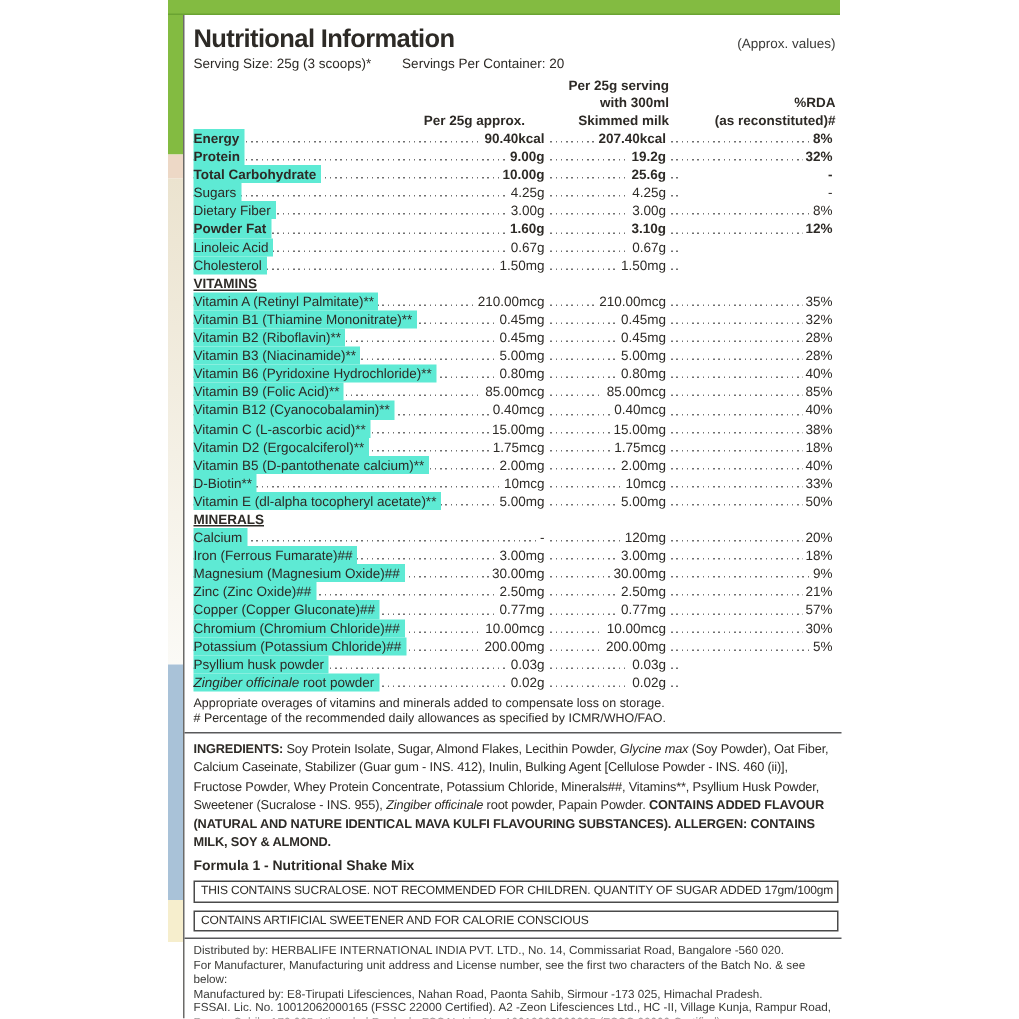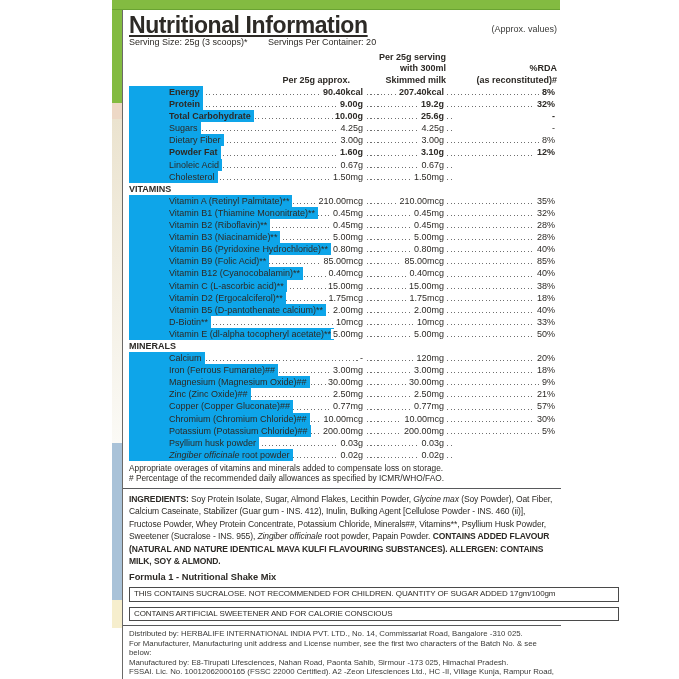--- a/index.html
+++ b/index.html
@@ -17,58 +17,58 @@
   .sg-blue{height:157px;background:#a9c2d8;}
   .sg-yellow{height:28px;background:#f6eecd;}
   .sg-white{height:41px;background:#ffffff;}
 
   .content{
     position:absolute;left:122px;top:10px;width:438px;height:669px;
     border-left:1px solid #6b6a68;box-sizing:border-box;
     padding:5px 0 0 6px;
   }
   .titlerow{display:flex;align-items:flex-end;width:428px;}
-  .title{font-size:23px;font-weight:bold;letter-spacing:-0.4px;line-height:21px;text-decoration:underline;}
+  .title{font-size:17px;font-weight:bold;letter-spacing:-0.4px;line-height:21px;}
   .approx{margin-left:auto;font-size:9px;color:#3a3a38;padding-bottom:2px;text-align:right;}
   .serving{font-size:9px;margin-top:1px;}
   .serving span{margin-right:18px;}
 
   .colheads{position:relative;height:37px;width:428px;margin-top:2px;font-size:9px;font-weight:bold;line-height:11.5px;}
   .hc{position:absolute;bottom:0;text-align:right;white-space:nowrap;}
   .hc1{right:207px;}
   .hc2{right:111px;}
   .hc3{right:0;}
 
   .ntable{width:428px;}
   .trow{position:relative;height:12.1px;line-height:12.1px;font-size:9px;white-space:nowrap;}
   .trow::before{
     content:"";position:absolute;left:0;right:1px;bottom:3px;height:1px;
     background-image:repeating-linear-gradient(to right,#6f6f6f 0 1px,transparent 1px 3.5px);
   }
   .trow.sec::before{display:none;}
-  .trow.sec{font-weight:bold;}
+  .trow.sec{font-weight:bold;text-decoration:underline;}
   .trow.b{font-weight:bold;}
-  .nm{position:relative;z-index:1;display:inline-block;background:#0ea5e9;padding-right:3px;padding-left:40px;}
+  .nm{position:relative;z-index:1;display:inline-block;background:#5eead4;padding-right:3px;}
   .it{font-style:italic;}
   .cell{position:absolute;top:0;height:100%;z-index:1;text-align:right;}
   .cv1{right:192px;width:92px;}
   .cv2{right:111px;width:92px;}
   .crda{right:0;width:104px;}
   .crda.mask{background:#fff;}
   .vs{background:#fff;padding:0 2px;}
 
   .footnotes{font-size:8.3px;line-height:10.3px;margin-top:2px;width:428px;}
   .rule{height:1px;background:#58595b;margin:4px 0 0 -6px;width:438px;}
 
   .ingredients{font-size:8.5px;letter-spacing:-0.1px;line-height:12.6px;margin-top:4px;width:428px;}
   .ingredients .b{font-weight:bold;}
   .ingredients .i{font-style:italic;}
   .formula{font-size:9.3px;font-weight:bold;margin-top:4px;}
   .wbox{
-    margin-top:5px;border:1px solid #4a4a4a;width:490px;box-sizing:border-box;
+    margin-top:5px;border:1px solid #4a4a4a;width:430px;box-sizing:border-box;
     font-size:8px;letter-spacing:-0.1px;line-height:12.5px;padding:0 4px;white-space:nowrap;overflow:hidden;
   }
   .footer{font-size:7.8px;line-height:9.5px;margin-top:3px;width:428px;color:#3a3a38;}
 </style>
 </head>
 <body>
 
 <div class="green-bar"></div>
 
 <div class="strip">
@@ -153,20 +153,20 @@
   <div class="formula">Formula 1 - Nutritional Shake Mix</div>
 
   <div id="wboxes">
       <div class="wbox">THIS CONTAINS SUCRALOSE. NOT RECOMMENDED FOR CHILDREN. QUANTITY OF SUGAR ADDED 17gm/100gm</div>
       <div class="wbox">CONTAINS ARTIFICIAL SWEETENER AND FOR CALORIE CONSCIOUS</div>
     </div>
 
   <div class="rule"></div>
 
   <div class="footer">
-      <div>Distributed by: HERBALIFE INTERNATIONAL INDIA PVT. LTD., No. 14, Commissariat Road, Bangalore -310 025.</div>
+      <div>Distributed by: HERBALIFE INTERNATIONAL INDIA PVT. LTD., No. 14, Commissariat Road, Bangalore -560 020.</div>
       <div>For Manufacturer, Manufacturing unit address and License number, see the first two characters of the Batch No. &amp; see below:</div>
       <div>Manufactured by: E8-Tirupati Lifesciences, Nahan Road, Paonta Sahib, Sirmour -173 025, Himachal Pradesh.</div>
       <div>FSSAI. Lic. No. 10012062000165 (FSSC 22000 Certified). A2 -Zeon Lifesciences Ltd., HC -II, Village Kunja, Rampur Road,</div>
       <div>Paonta Sahib -173 025, Himachal Pradesh, FSSAI. Lic. No. 10013062000225 (FSSC 22000 Certified).</div>
     </div>
 
 </div>
 
 </body></html>

